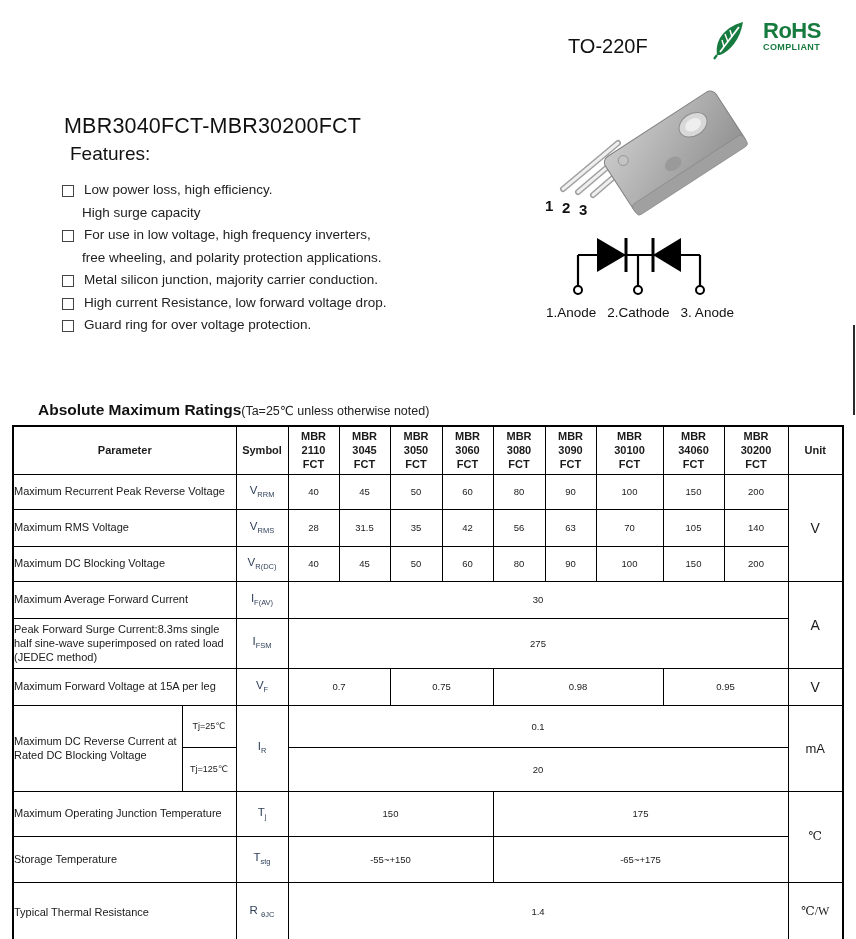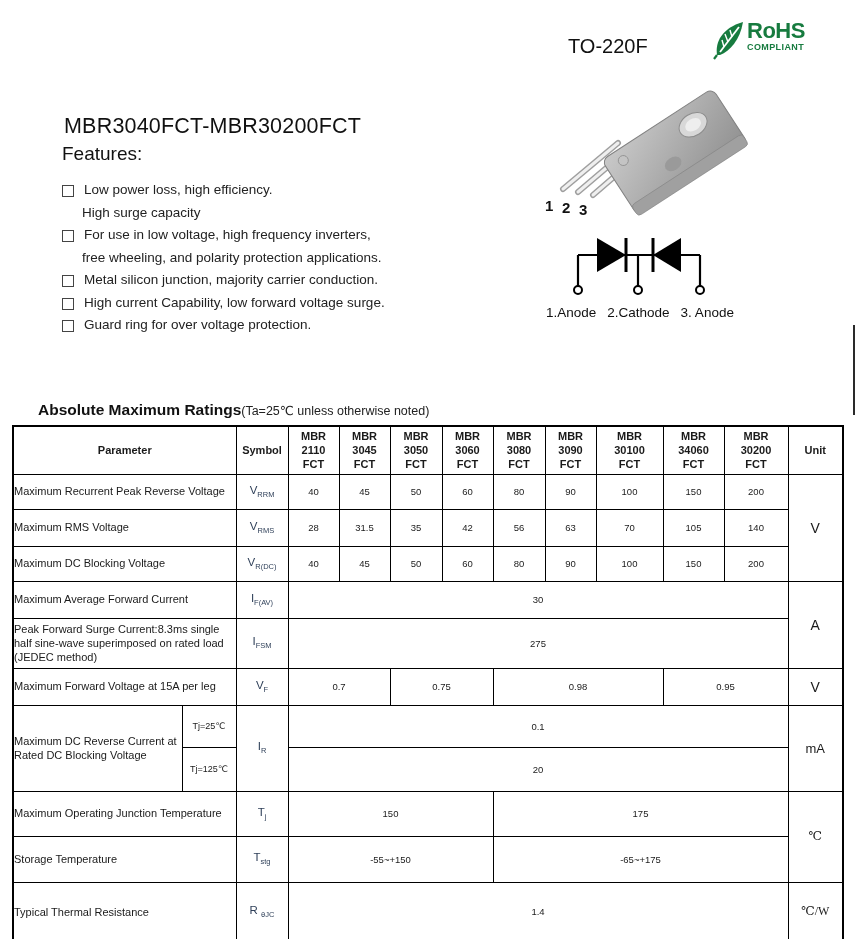--- a/index.html
+++ b/index.html
@@ -6,26 +6,26 @@
   body{
     width:856px;height:939px;position:relative;background:#ffffff;
     font-family:"Liberation Sans","DejaVu Sans",sans-serif;color:#1a1a1a;
     overflow:hidden;
   }
   .abs{position:absolute;}
 
   
   .to220f{left:568px;top:35px;font-size:20px;color:#111;}
   .rohs{left:713px;top:20px;display:flex;align-items:flex-start;}
-  .rohs-text{display:flex;flex-direction:column;line-height:1;margin-left:2px;}
+  .rohs-text{display:flex;flex-direction:column;line-height:1;margin-left:18px;}
   .rohs-title{font-size:22px;font-weight:bold;letter-spacing:-0.5px;}
   .rohs-sub{font-size:9px;font-weight:bold;letter-spacing:0.4px;margin-top:1px;}
 
   .part-title{left:64px;top:85px;font-size:21.5px;color:#111;letter-spacing:0.2px;margin-top:29px;}
-  .features-heading{left:62px;top:143px;font-size:19px;color:#111;}
+  .features-heading{left:70px;top:143px;font-size:19px;color:#111;}
 
   .features{left:62px;top:179px;width:430px;font-size:13.5px;color:#222;}
   .feat-item{display:flex;align-items:flex-start;}
   .feat-box{flex:0 0 auto;width:10px;height:10px;border:1.2px solid #444;margin:6px 10px 0 0;}
   .feat-lines{line-height:22.5px;}
   .feat-line2{margin-left:-2px;}
 
   
   .pkg-svg{left:535px;top:75px;}
   .sch-svg{left:540px;top:225px;}
@@ -98,21 +98,21 @@
   </div>
   <div class="feat-item">
     <span class="feat-box"></span>
     <div class="feat-lines">
         <div>Metal silicon junction, majority carrier conduction.</div>
       </div>
   </div>
   <div class="feat-item">
     <span class="feat-box"></span>
     <div class="feat-lines">
-        <div>High current Capability, low forward voltage surge.</div>
+        <div>High current Resistance, low forward voltage drop.</div>
       </div>
   </div>
   <div class="feat-item">
     <span class="feat-box"></span>
     <div class="feat-lines">
         <div>Guard ring for over voltage protection.</div>
       </div>
   </div>
 </div>
 

